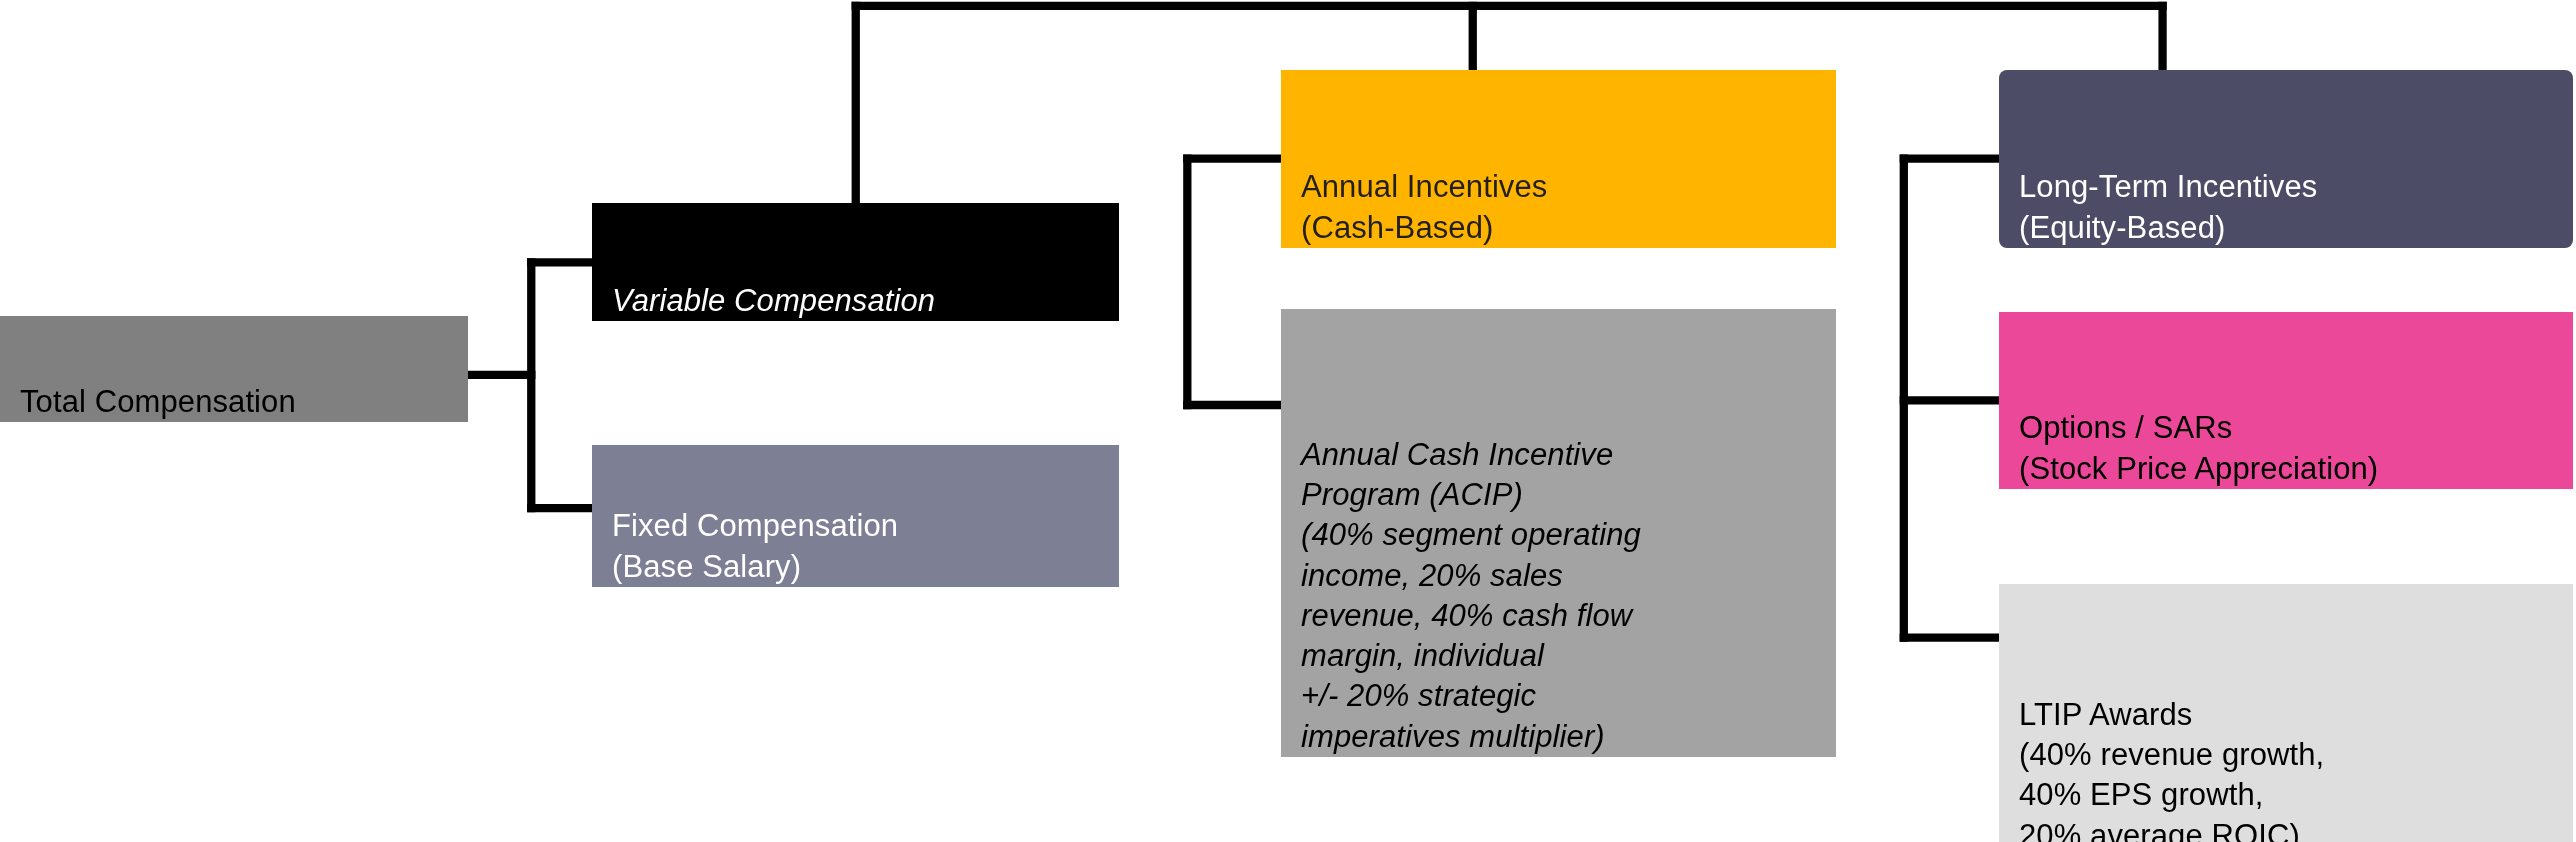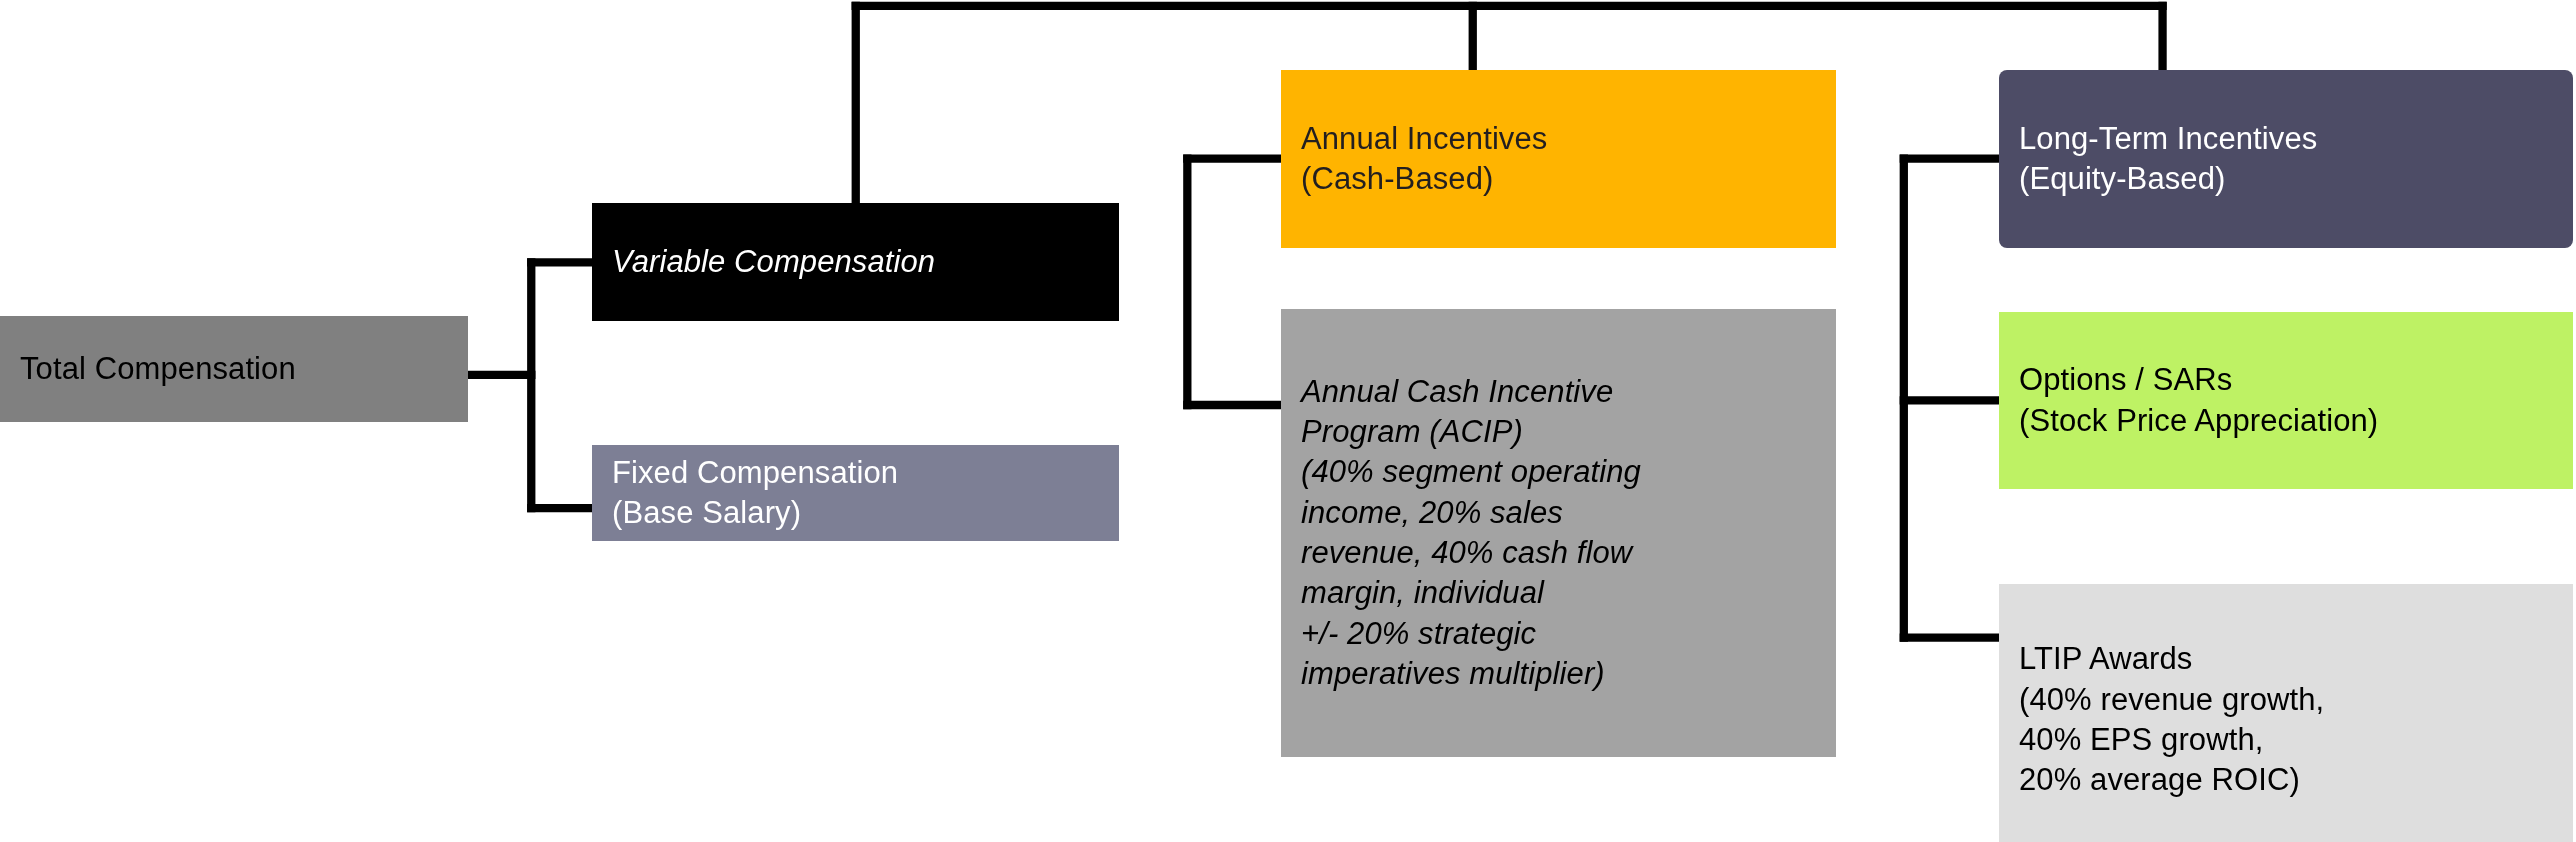--- a/index.html
+++ b/index.html
@@ -15,21 +15,21 @@
     width: 2576px;
     height: 842px;
     background: #ffffff;
     overflow: hidden;
   }
   .node {
     position: absolute;
     box-sizing: border-box;
     display: flex;
     flex-direction: column;
-    justify-content: center;
+    justify-content: flex-end;
     padding: 0 20px;
     font-size: 31px;
     line-height: 1.30;
     letter-spacing: 0.1px;
     white-space: pre-line;
   }
   .connector-layer {
     position: absolute;
     left: 0;
     top: 0;
@@ -41,38 +41,38 @@
   
   .n-total {
     left: 0px;   top: 316px;  width: 468px;  height: 106px;
     background: #808080; color: #000000;
   }
   .n-variable {
     left: 592px; top: 203px;  width: 527px;  height: 118px;
     background: #000000; color: #ffffff; font-style: italic;
   }
   .n-fixed {
-    left: 592px; top: 445px;  width: 527px;  height: 96px;
+    left: 592px; top: 445px;  width: 527px;  height: 142px;
     background: #7d7f95; color: #ffffff;
   }
   .n-annual {
     left: 1281px; top: 70px;  width: 555px;  height: 178px;
     background: #ffb400; color: #231f20;
   }
   .n-acip {
     left: 1281px; top: 309px;  width: 555px;  height: 448px;
     background: #a3a3a3; color: #000000; font-style: italic;
   }
   .n-lti {
     left: 1999px; top: 70px;  width: 574px;  height: 178px;
     background: #4d4c66; color: #ffffff; border-radius: 8px;
   }
   .n-options {
     left: 1999px; top: 312px;  width: 574px;  height: 177px;
-    background: #bef264; color: #000000;
+    background: #ec4899; color: #000000;
   }
   .n-ltip {
     left: 1999px; top: 555px;  width: 574px;  height: 272px;
     background: #dedede; color: #000000; margin-top: 29px;
   }
 </style>
 </head>
 <body>
 
 <div id="canvas">

